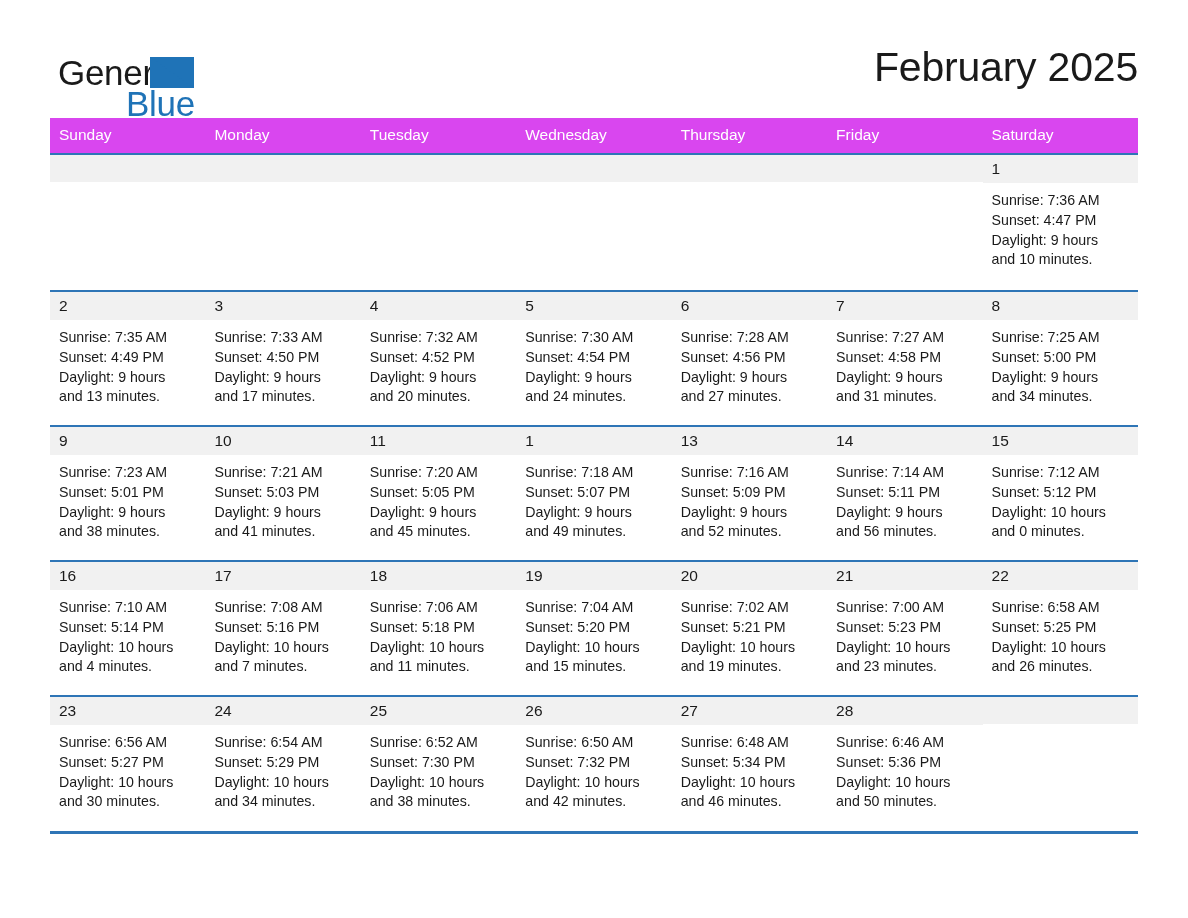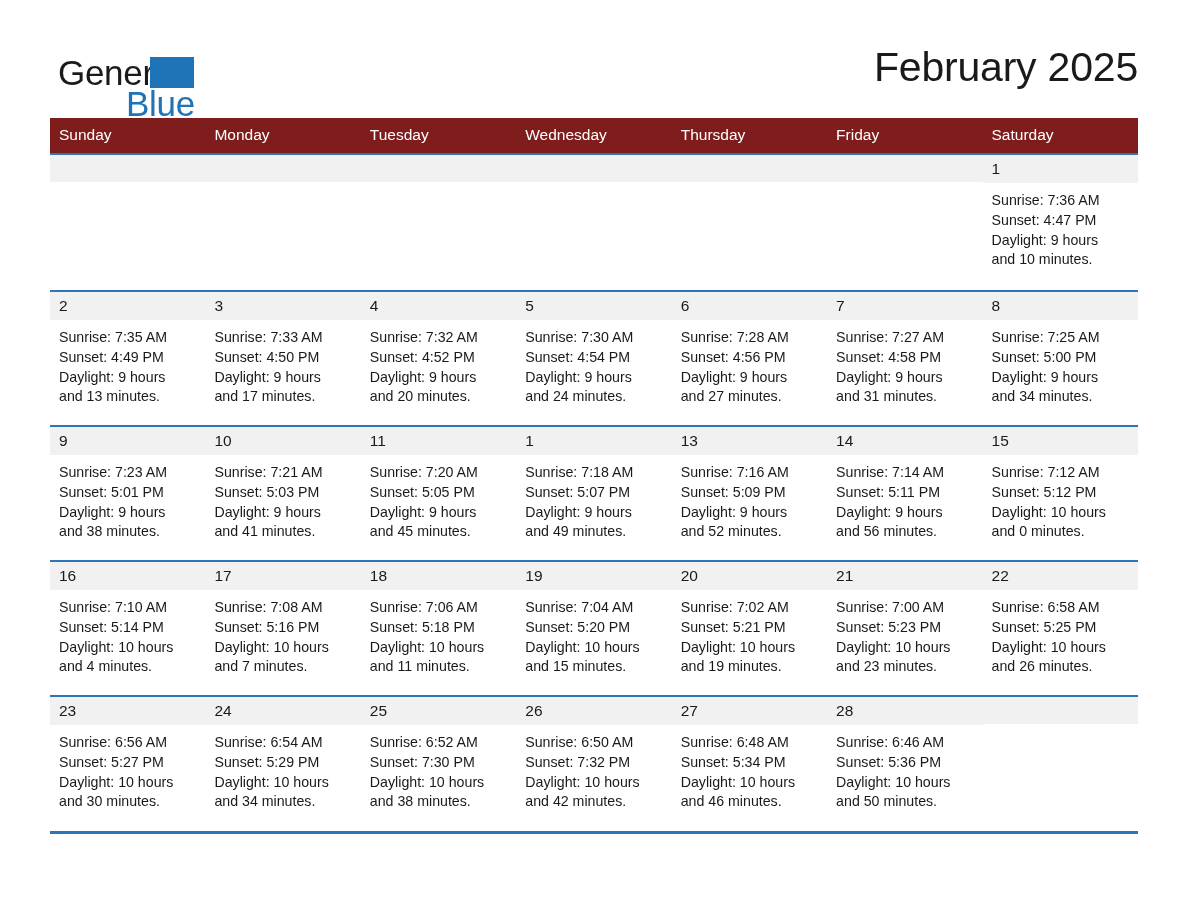--- a/index.html
+++ b/index.html
@@ -86,21 +86,21 @@
 
   
   .calendar {
     width: 1088px;
     margin-top: 8px;
     border-collapse: collapse;
     table-layout: fixed;
   }
 
   .calendar thead th {
-    background: #7f1d1d;
+    background: #d946ef;
     color: #ffffff;
     font-size: 15.5px;
     font-weight: 400;
     text-align: left;
     padding: 8px 0 9px 9px;
     height: 32px;
     vertical-align: middle;
   }
 
   .week-row > td {

